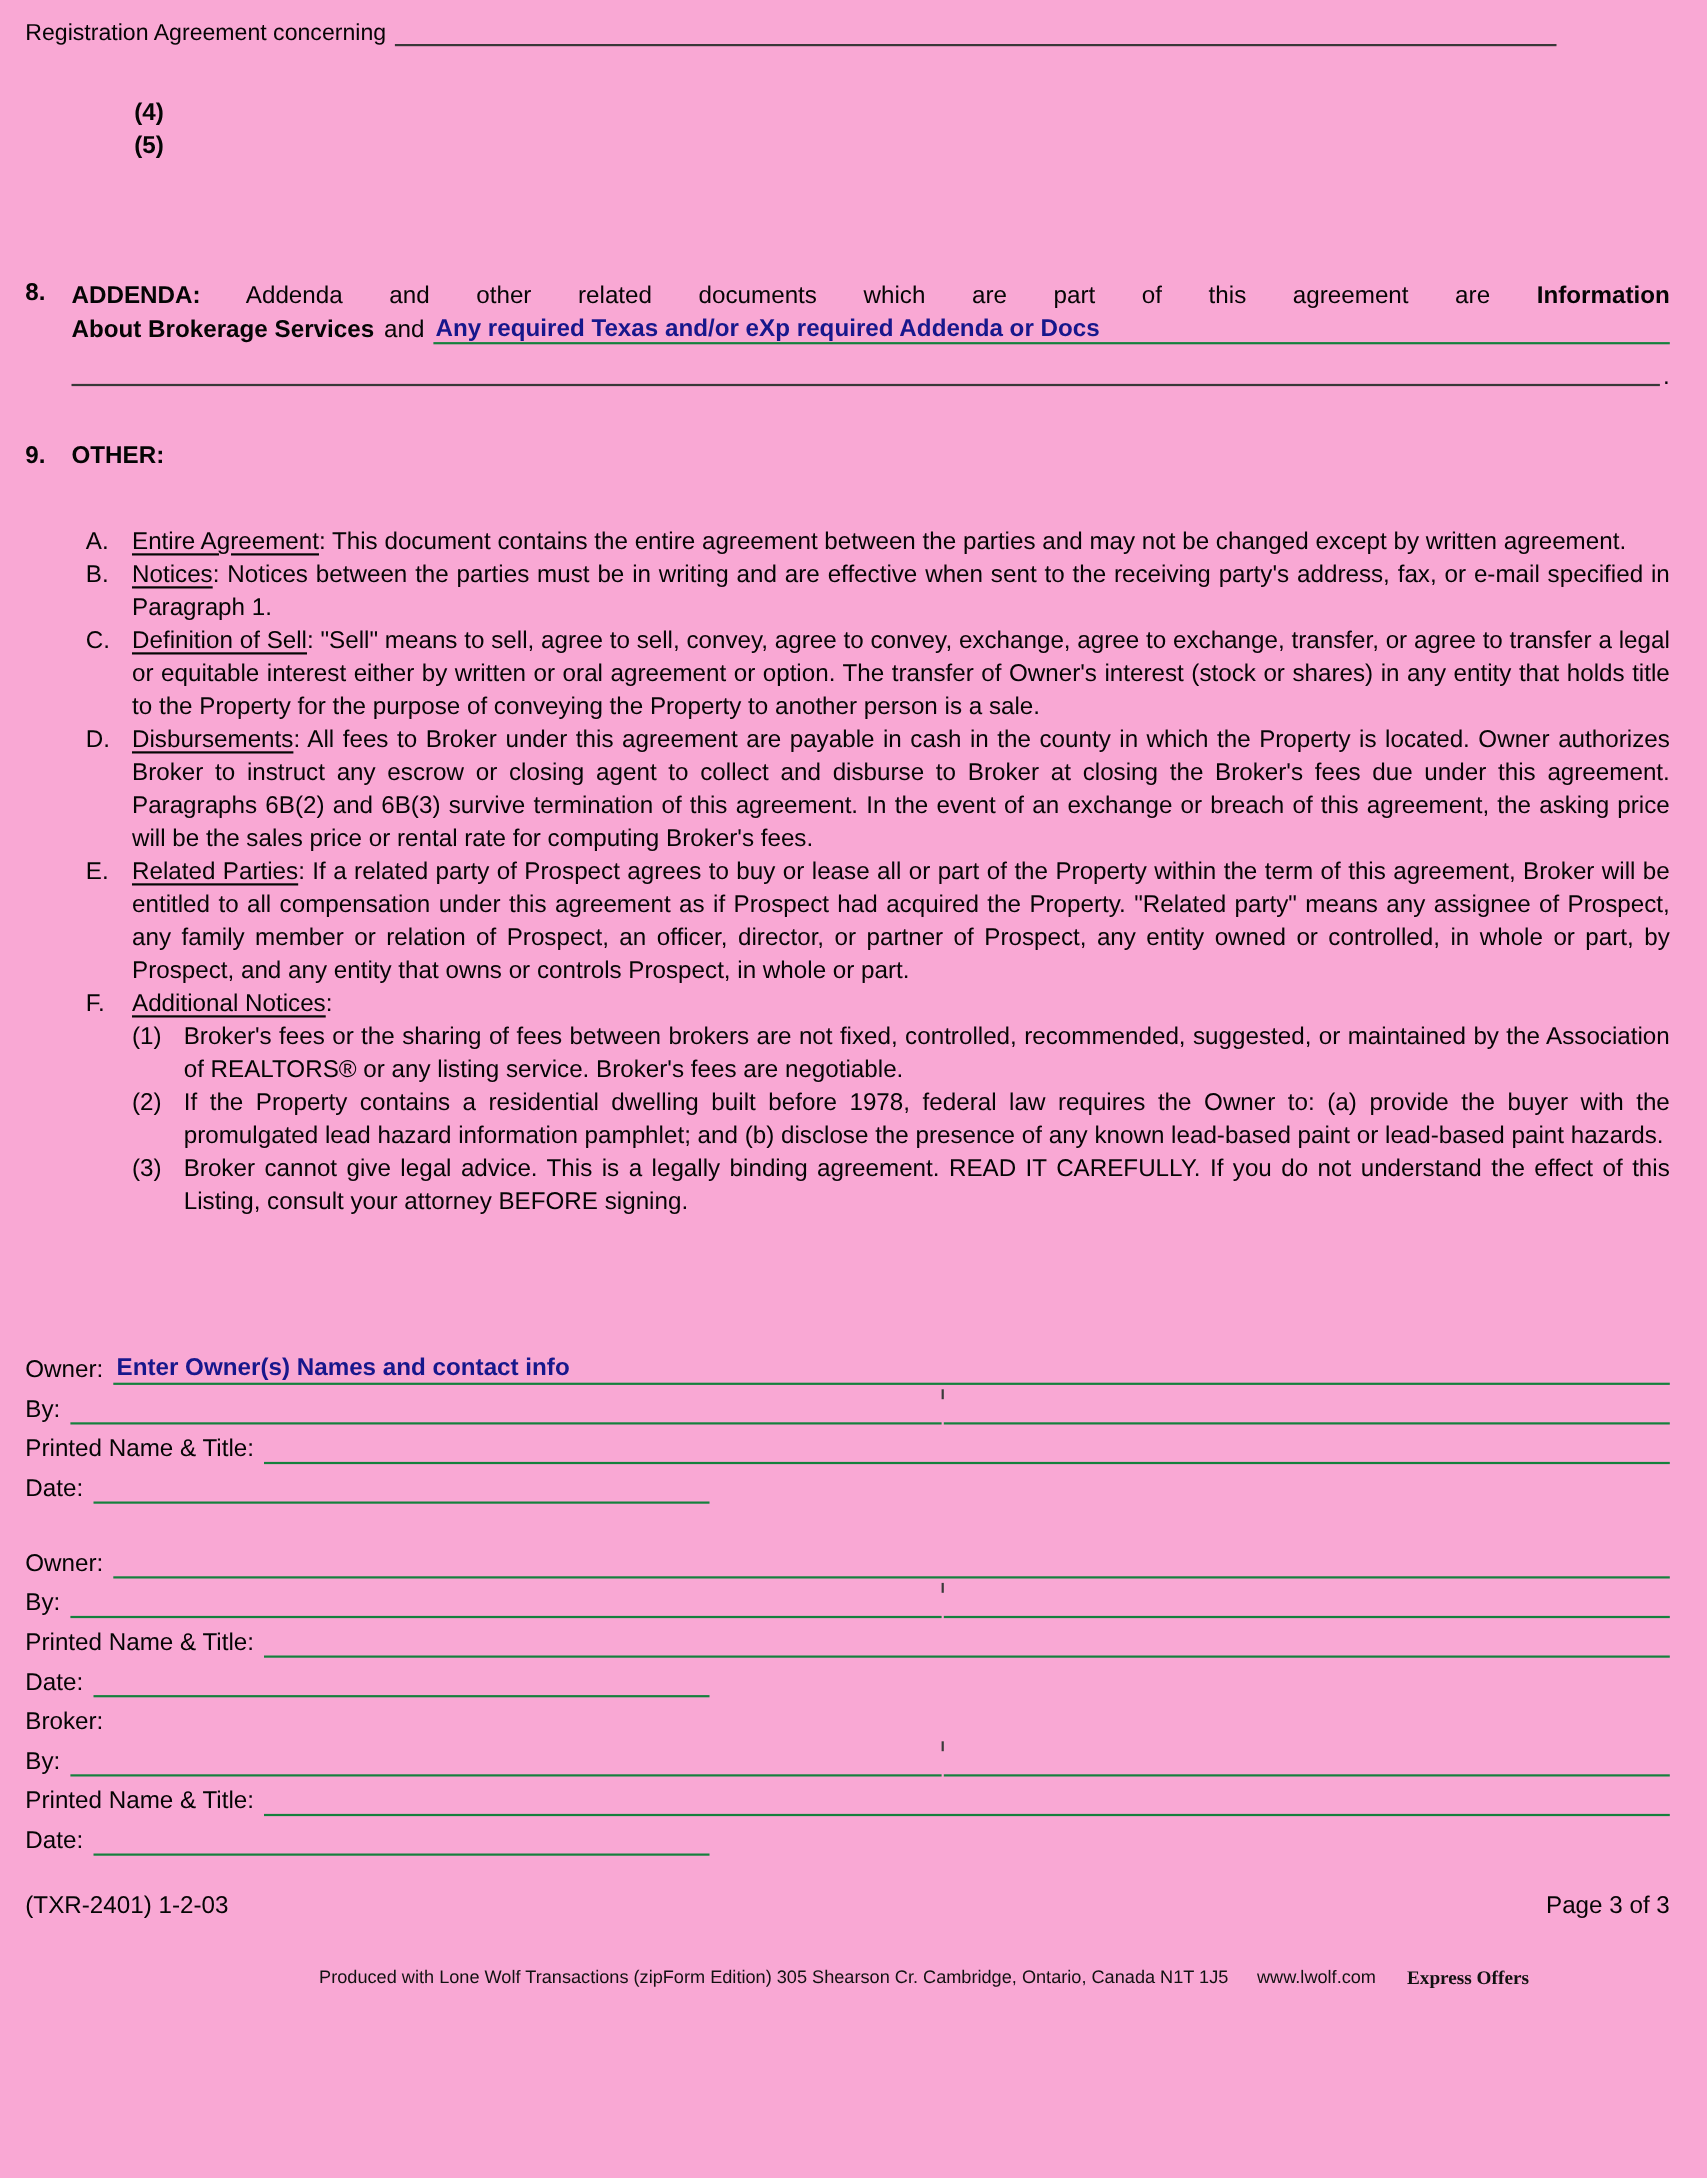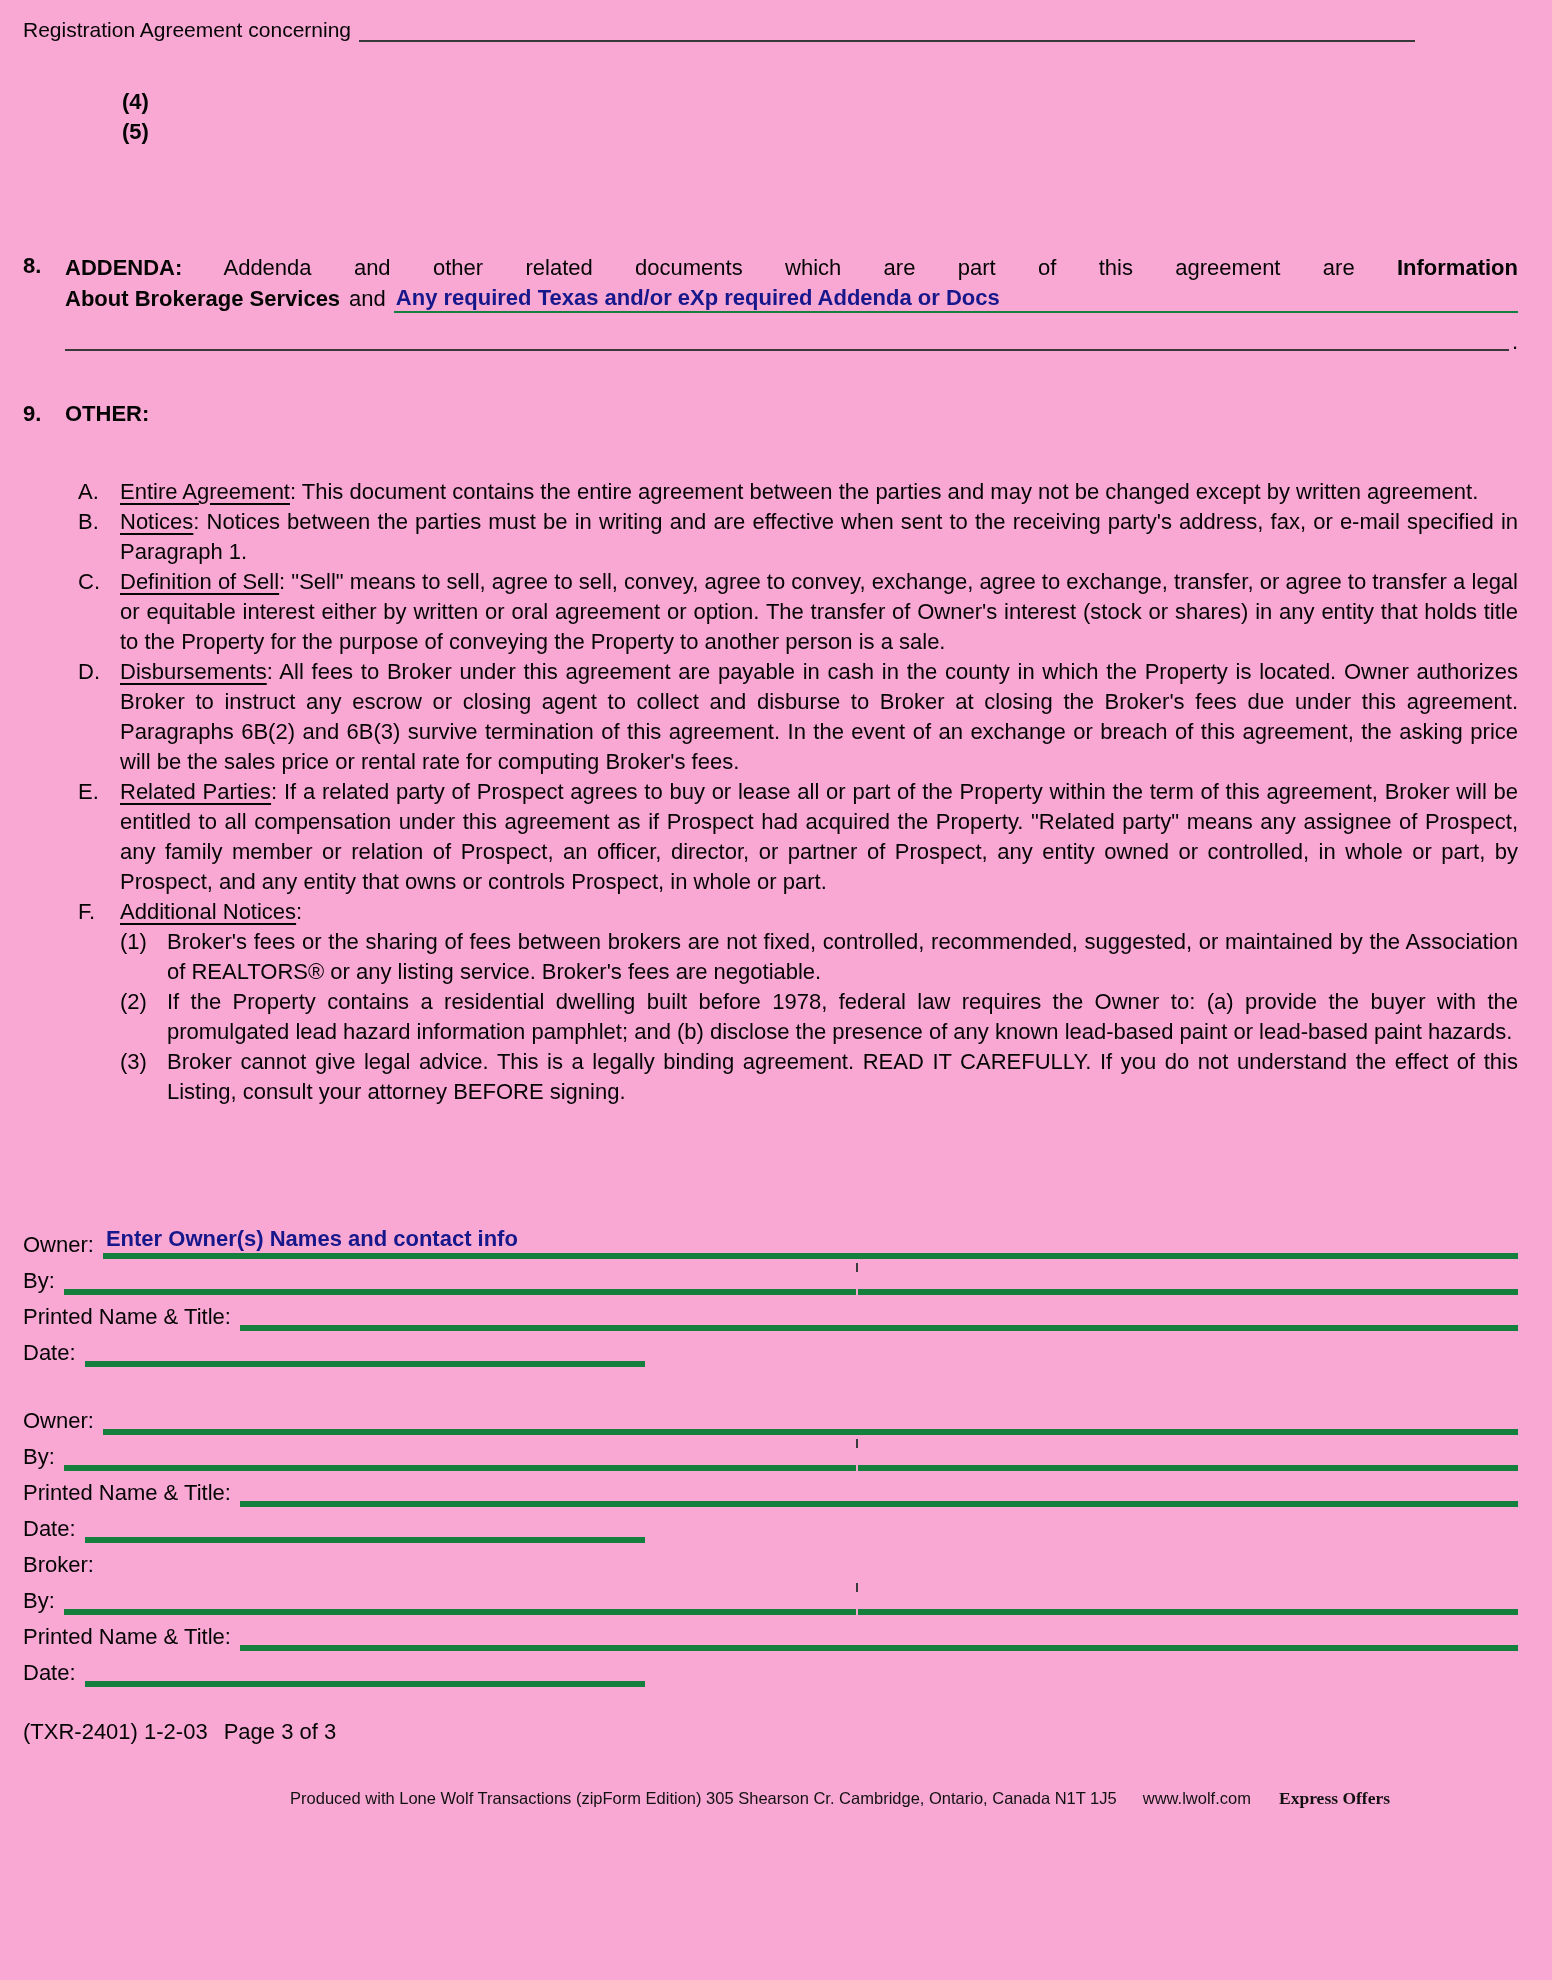--- a/index.html
+++ b/index.html
@@ -56,30 +56,30 @@
   .subnum { flex:0 0 47px; margin-left:0px; line-height:30px; }
   .subbody { flex:1; text-align:justify; line-height:30px; }
 
   
   .sig-section { margin-top:120px; }
   .sigblock { }
   .gap-block { margin-top:32px; }
   .gap-block2 { }
   .sigrow { display:flex; height:36px; }
   .siglabel { white-space:nowrap; line-height:36px; padding-right:9px; }
-  .sigline { border-bottom:6px solid #15803d; margin-bottom:4px; display:flex; align-items:flex-end; }
+  .sigline { border-bottom:2px solid #15803d; margin-bottom:4px; display:flex; align-items:flex-end; }
   .grow { flex:1; }
   .seg1 { flex:0 0 53%; }
   .tick { flex:0 0 2px; height:9px; background:#3a3a3a; margin-bottom:4px; }
   .seg2 { flex:1; }
   .dateline { flex:0 0 560px; }
   .blue-value { color:#17178c; font-weight:bold; line-height:28px; padding-left:3px; white-space:nowrap; }
 
   
-  .footer { display:flex; justify-content:flex-start; margin-top:26px; line-height:30px;gap:16px; }
+  .footer { display:flex; justify-content:space-between; margin-top:26px; line-height:30px;gap:16px; }
   .produced-row { position:relative; margin-top:40px; height:26px; text-align:center; font-size:16.5px; line-height:22px; color:#111; }
   .produced-url { padding-left:26px; }
   .brand {
     position:absolute; right:128px; top:0;
     font-family:"Liberation Serif", serif; font-weight:bold; font-size:17.5px;
   }
 </style>
 </head>
 <body>
 

